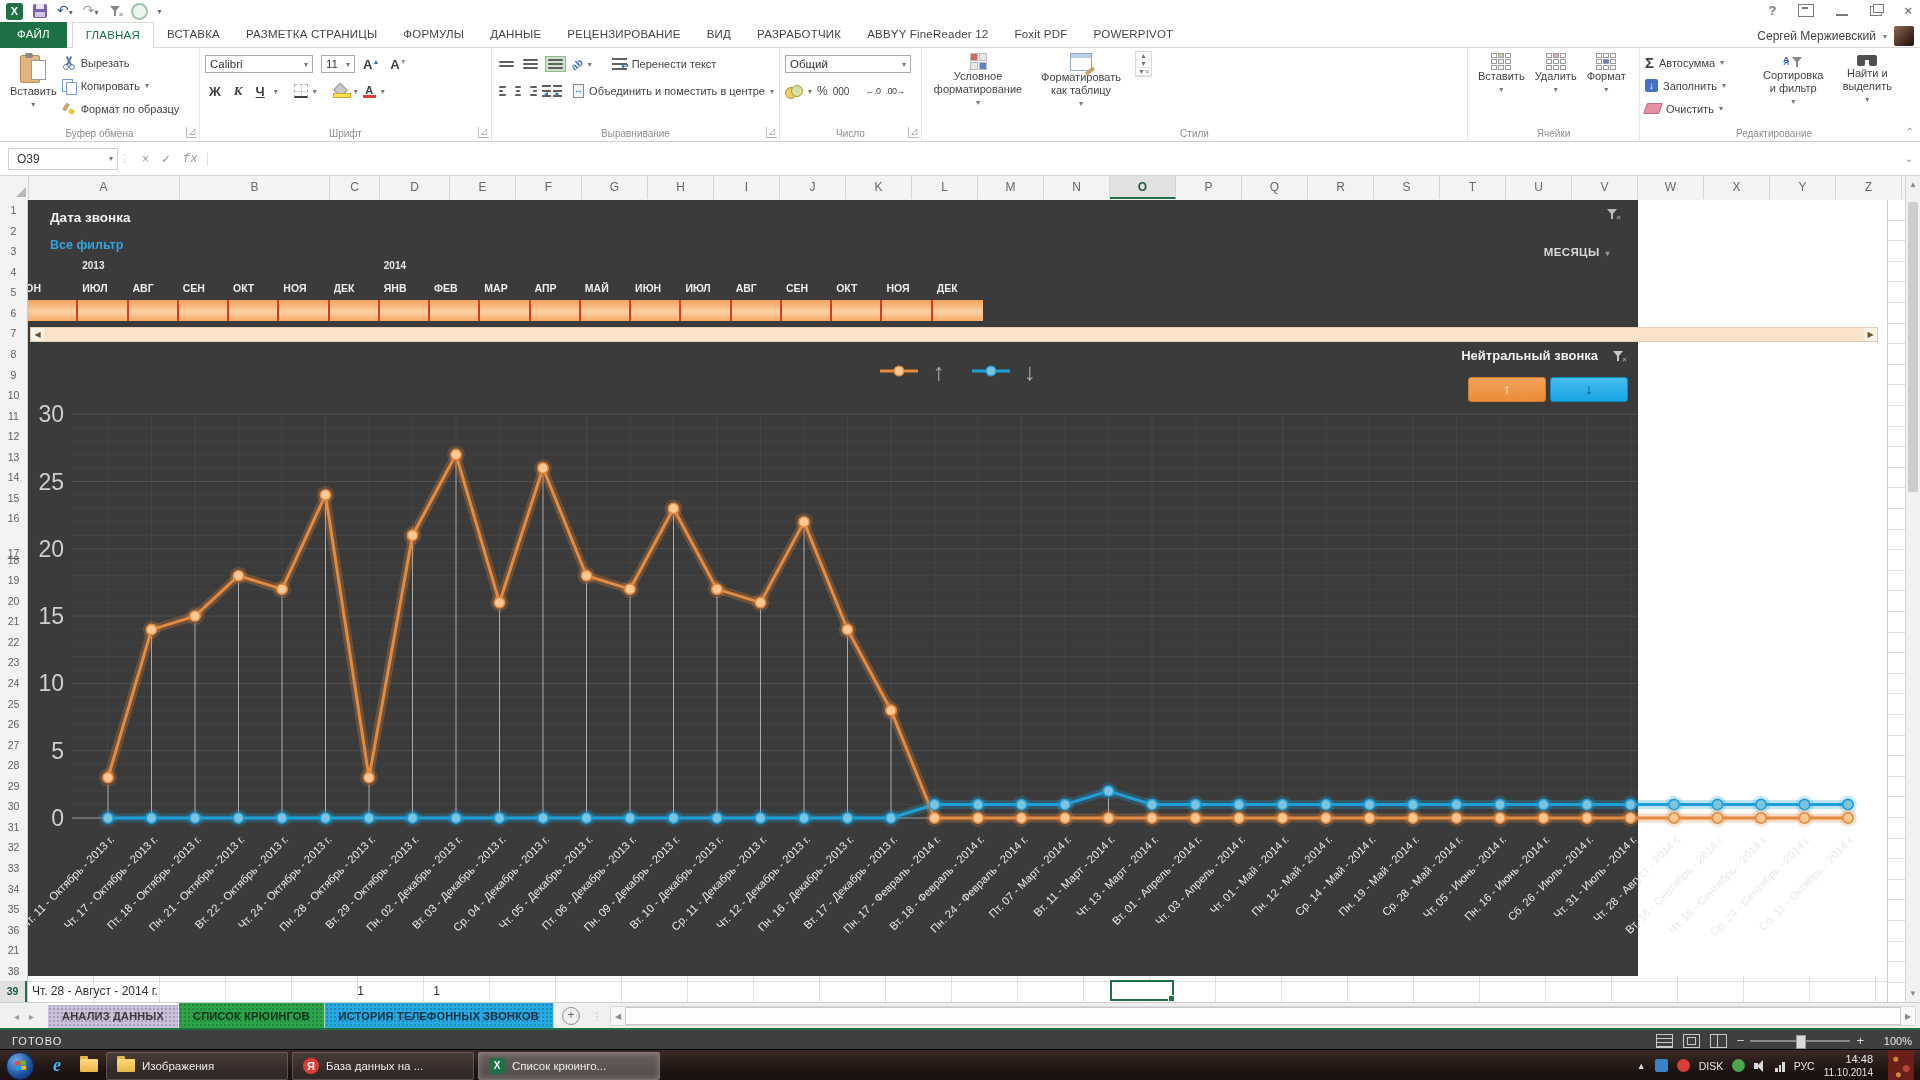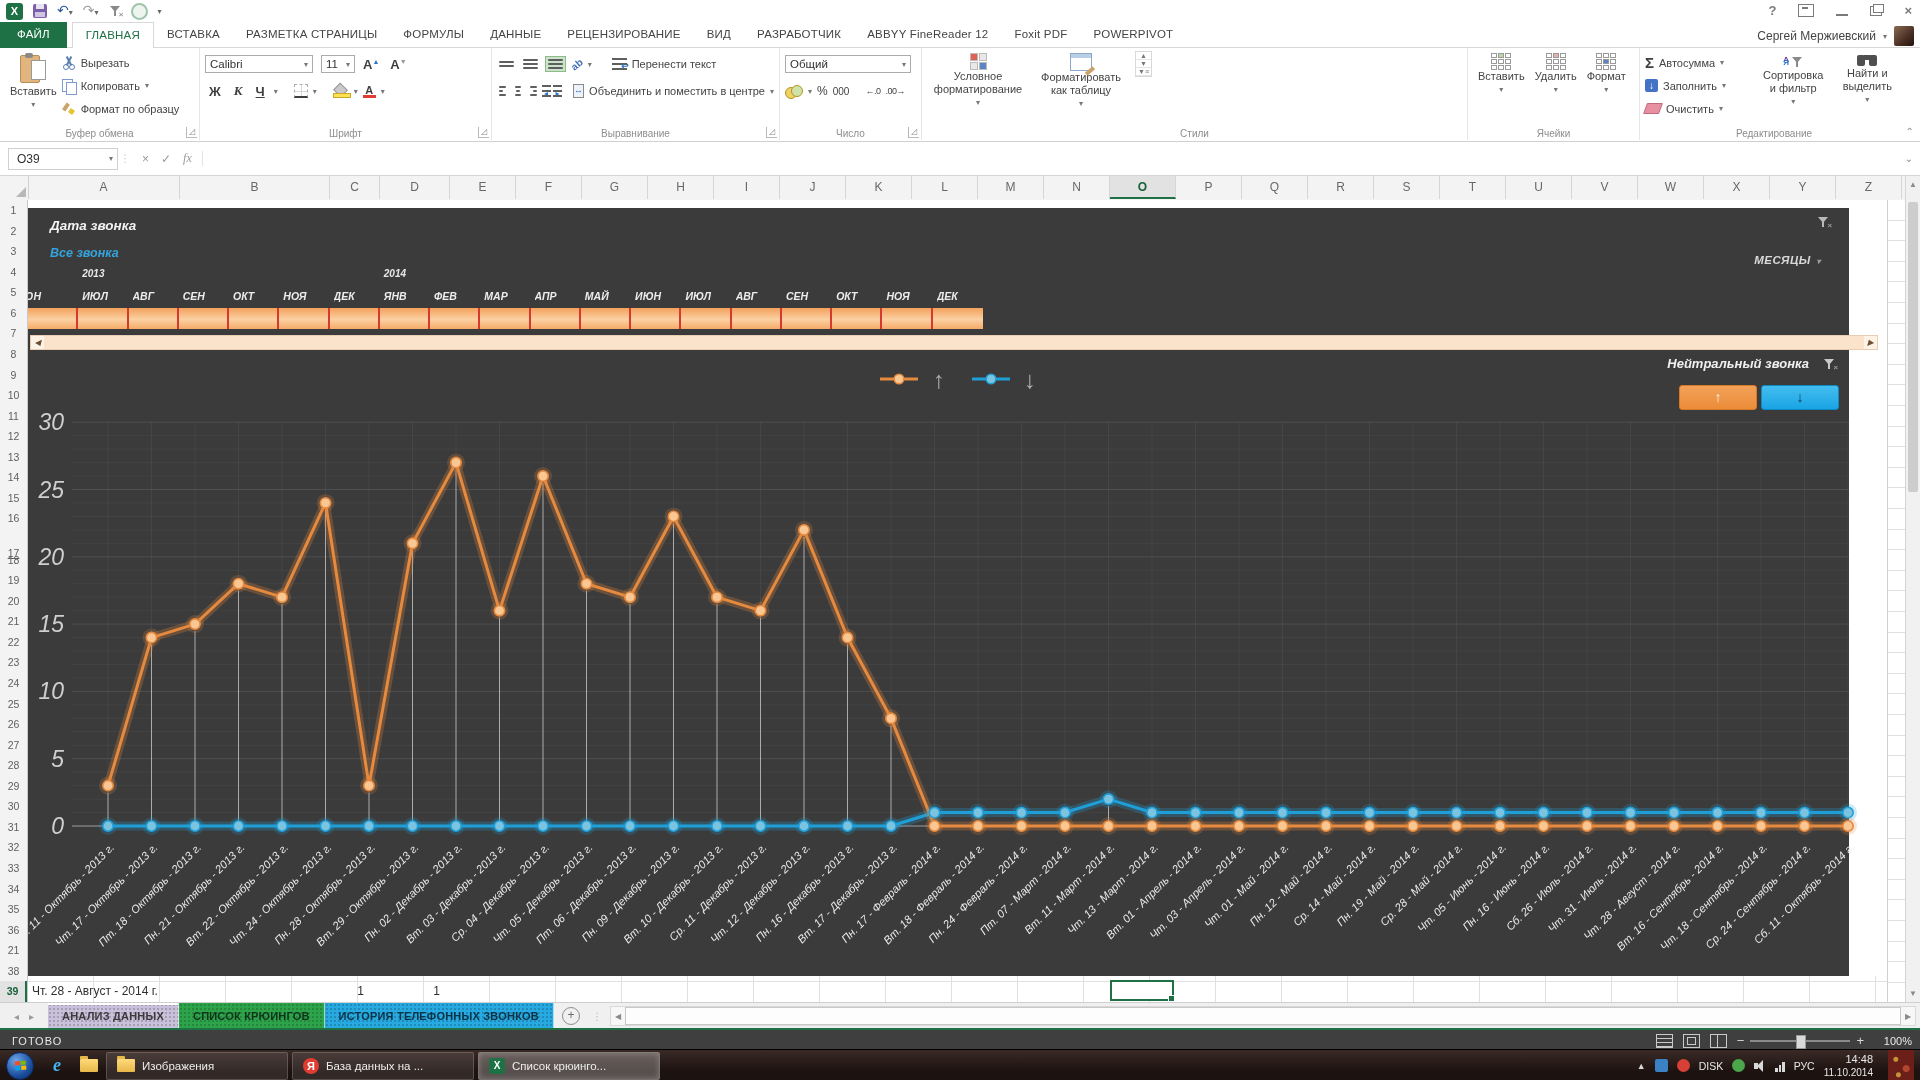--- a/index.html
+++ b/index.html
@@ -127,35 +127,35 @@
   .ic-find i:nth-child(2){right:0;}
   .ic-find b{position:absolute;left:7px;top:2px;width:6px;height:5px;background:#4f4f4f;}
   .collapse{position:absolute;right:6px;bottom:4px;font-size:10px;color:#8a8a8a;}
   
   .fbar{position:absolute;top:142px;left:0;right:0;height:33px;background:#fff;border-bottom:1px solid #d4d4d4;display:flex;align-items:center;}
   .namebox{width:110px;height:22px;border:1px solid #d0d0d0;margin-left:8px;display:flex;align-items:center;font-size:12px;color:#333;padding-left:8px;box-sizing:border-box;justify-content:space-between;}
   .namebox .dd{padding-right:4px;}
   .fsep{width:14px;text-align:center;color:#c9c9c9;font-size:11px;}
   .fbtns{display:flex;gap:12px;align-items:center;padding:0 10px;border-right:1px solid #e3e3e3;}
   .fbtns span{font-size:12px;color:#9a9a9a;}
-  .fx{font-family:Liberation Serif, serif;font-style:italic;color:#5f5f5f;}
+  .fx{font-family:Liberation Mono, monospace;font-style:italic;color:#5f5f5f;}
   .finput{flex:1;height:22px;}
   .fexpand{width:22px;text-align:center;color:#8a8a8a;font-size:10px;}
   
   .colhdr{position:absolute;top:176px;left:0;height:24px;width:1905px;background:#f3f3f3;border-bottom:1px solid #c9c9c9;}
   .corner{position:absolute;left:0;top:0;width:28px;height:23px;border-right:1px solid #d0d0d0;}
   .corner i{position:absolute;right:2px;bottom:2px;width:0;height:0;border-left:10px solid transparent;border-bottom:10px solid #b8b8b8;}
   .colcell{position:absolute;top:0;height:23px;border-right:1px solid #d6d6d6;text-align:center;font-size:12px;color:#686868;line-height:23px;box-sizing:border-box;}
   .colcell.sel{background:#e2e2e2;color:#17603a;border-bottom:2px solid #1e7145;font-weight:bold;}
   
   .gridarea{position:absolute;top:200px;left:0;width:1920px;height:802px;background:#fff;}
   .rowhdr{position:absolute;left:0;top:0;width:28px;height:802px;border-right:1px solid #c9c9c9;background:#f3f3f3;box-sizing:border-box;}
   .rownum{position:absolute;left:0;width:27px;text-align:center;font-size:10.5px;color:#5f5f5f;}
   .rownum.sel{background:#e2e2e2;color:#17603a;font-weight:bold;border-right:2px solid #1e7145;box-sizing:border-box;}
-  .dark{position:absolute;left:28px;top:8px;width:1821px;height:776px;background:#3b3b3b;font-style:italic;}
+  .dark{position:absolute;left:28px;top:0;width:1610px;height:776px;background:#3b3b3b;}
   .tl-title{position:absolute;left:22px;top:10px;font-size:13.5px;font-weight:bold;color:#f2f2f2;}
   .tl-period{position:absolute;left:22px;top:38px;font-size:12.5px;font-weight:bold;color:#35a3dc;}
   .tl-year{position:absolute;top:60px;font-size:10px;font-weight:bold;color:#e8e8e8;}
   .tl-month{position:absolute;top:82px;font-size:10.5px;font-weight:bold;color:#ededed;width:47px;overflow:hidden;white-space:nowrap;}
   .tl-bar{position:absolute;left:0;top:100px;width:955px;height:21px;background:linear-gradient(#f2a25c,#fbd0a2 55%,#f5ab67);display:flex;}
   .tl-cell{height:100%;border-right:2px solid #d63a2e;box-sizing:border-box;flex:0 0 50.26px;}
   .tl-cell:last-child{border-right:none;}
   .tl-scroll{position:absolute;left:2px;top:127px;width:1848px;height:15px;background:#fbe3cb;border:1px solid #e8cdb0;display:flex;align-items:center;box-sizing:border-box;}
   .tl-scroll .arr{width:13px;height:13px;background:#fdf2e6;color:#6b5033;font-size:8px;text-align:center;line-height:13px;flex:0 0 auto;}
   .tl-scroll .groove{flex:1;}
@@ -676,21 +676,21 @@
         <div class="rownum" style="top: 699.179px; height: 20.5641px; line-height: 20.5641px;">35</div>
         <div class="rownum" style="top: 719.744px; height: 20.5641px; line-height: 20.5641px;">36</div>
         <div class="rownum" style="top: 740.308px; height: 20.5641px; line-height: 20.5641px;">21</div>
         <div class="rownum" style="top: 760.872px; height: 20.5641px; line-height: 20.5641px;">38</div>
         <div class="rownum sel" style="top: 781.436px; height: 20.5641px; line-height: 20.5641px;">39</div>
       </div>
 
     <div class="dark">
 
       <div class="tl-title">Дата звонка</div>
-      <div class="tl-period">Все звонка</div>
+      <div class="tl-period">Все фильтр</div>
       <div id="tl-years">
           <span class="tl-year" style="left: 54.26px;">2013</span>
           <span class="tl-year" style="left: 355.82px;">2014</span>
         </div>
       <div id="tl-months">
           <span class="tl-month" style="left: 0px; text-indent: -13px;">ИЮН</span>
           <span class="tl-month" style="left: 54.26px;">ИЮЛ</span>
           <span class="tl-month" style="left: 104.52px;">АВГ</span>
           <span class="tl-month" style="left: 154.78px;">СЕН</span>
           <span class="tl-month" style="left: 205.04px;">ОКТ</span>

